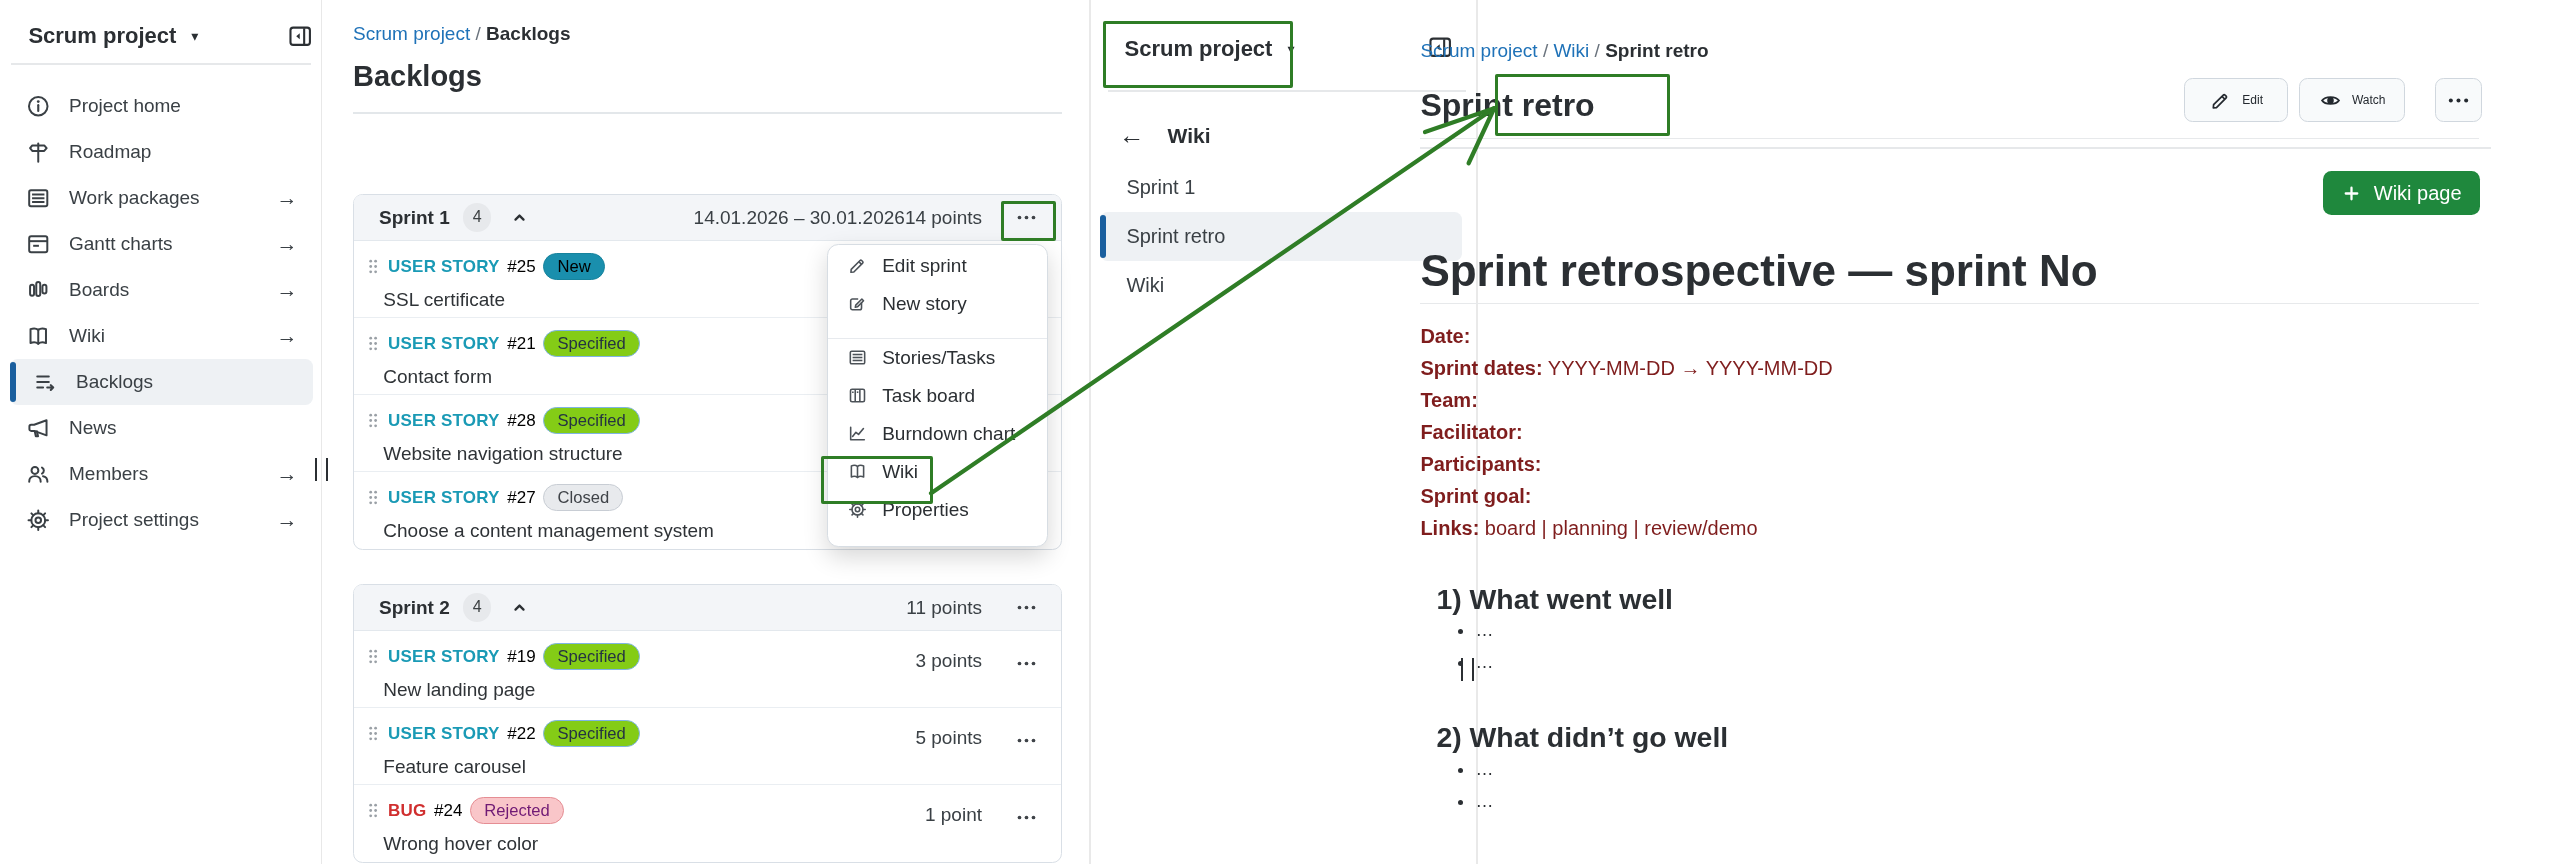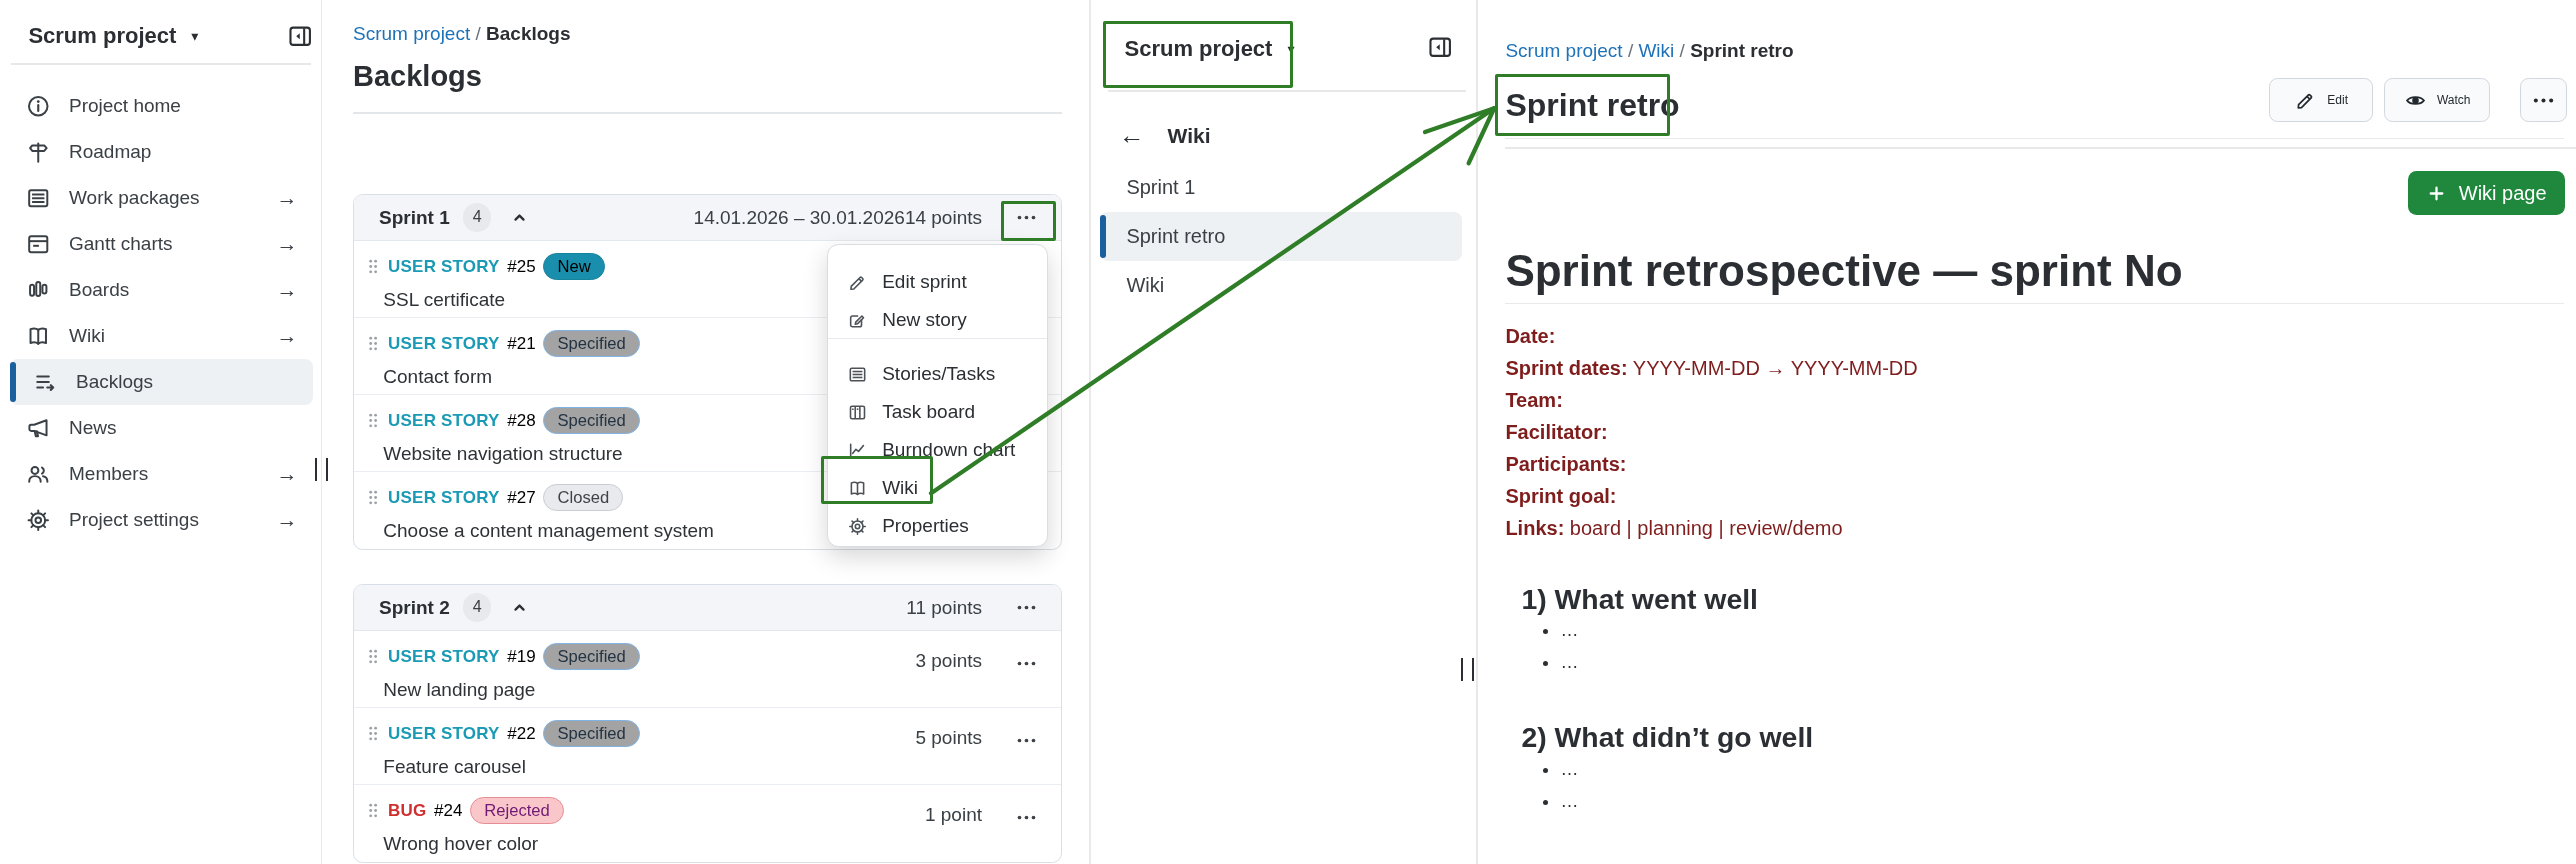--- a/index.html
+++ b/index.html
@@ -44,31 +44,31 @@
   .row{height:77px;border-bottom:1.9px solid #eaeef2;position:relative;padding:11.4px 24px 0 13.3px;box-sizing:border-box;}
   .row:last-child{border-bottom:none;}
   .row .l1{display:flex;align-items:center;gap:7.6px;height:28.4px;}
   .grip{margin-right:0.9px;cursor:grab;}
   .wtype{font-size:17px;font-weight:700;letter-spacing:0.2px;}
   .wtype.us{color:#1a9ab5;}
   .wtype.bug{color:#d02f2f;}
   .wid{font-size:17px;color:#000000;}
   .badge{display:inline-flex;align-items:center;height:26.5px;padding:0 13.3px;border-radius:947px;font-size:16.6px;box-sizing:border-box;}
   .b-new{background:#1a8fad;border:1.9px solid #17839d;color:#000000;}
-  .b-specified{background:#a3a3a3;border:1.9px solid #7fb4e4;color:#243342;}
+  .b-specified{background:#84cc16;border:1.9px solid #7fb4e4;color:#243342;}
   .b-closed{background:#e8eaed;border:1.9px solid #c8cdd4;color:#3f4348;}
   .b-rejected{background:#f9c6c9;border:1.9px solid #e58d93;color:#701a75;}
   .row .l2{margin-top:8.5px;margin-left:16px;font-size:19px;color:#2f3337;}
   .row-points{position:absolute;top:19px;right:79px;font-size:19px;color:#3a4045;}
   .row-more{position:absolute;top:22px;right:24px;cursor:pointer;}
 
   
   .menu{position:absolute;left:827px;top:244px;width:221px;background:#fff;border:1.9px solid #d7dde3;border-radius:11.4px;
         box-shadow:0 9.5px 25px rgba(0,0,0,.16);padding:9.5px 0;z-index:5;box-sizing:border-box;}
-  .menu-item{height:38px;display:flex;align-items:flex-end;gap:14.2px;padding:0 19px;font-size:19px;color:#2b2f33;cursor:pointer;}
+  .menu-item{height:38px;display:flex;align-items:flex-start;gap:14.2px;padding:0 19px;font-size:19px;color:#2b2f33;cursor:pointer;}
   .menu-sep{margin:7.6px 0;border-top:1.9px solid #e7eaee;}
 
   
   .sb2-item{height:49px;display:flex;align-items:center;padding:0 15px 0 26.5px;font-size:20px;color:#3a4045;border-radius:7.6px;position:relative;cursor:pointer;}
   .sb2-item.active{background:#eef1f4;}
   .sb2-item.active::before{content:'';position:absolute;left:0;top:2.8px;bottom:2.8px;width:6.6px;border-radius:3.8px;background:#1a5f9e;}
   .wiki-back{position:absolute;display:flex;align-items:center;gap:23px;color:#2b2f33;}
   .wiki-back .arr{font-size:25.6px;}
   .wiki-back .ttl{font-size:21px;font-weight:700;}
 
@@ -480,21 +480,21 @@
         <span>Sprint retro</span>
       </div>
       <div class="sb2-item">
         <span>Wiki</span>
       </div>
     </div>
     <div class="resize-handle" style="left:363px;top:658px;"></div>
   </div>
   <div class="vdiv" style="left:1476px;"></div>
 
-  <div class="abs article" style="left:1477px;top:0;width:1099px;height:770px;">
+  <div class="abs article" style="left:1392px;top:0;width:1099px;height:770px;">
     <div class="crumb" style="left:28.4px;top:40px;">
       <span class="lnk">Scrum project</span>
       <span>/</span>
       <span class="lnk">Wiki</span>
       <span>/</span>
       <span class="cur">Sprint retro</span>
     </div>
     <h1 class="page-title" style="left:28.4px;top:80px;margin:0;font-size:32px;">Sprint retro</h1>
 
     <div class="btn" style="left:792px;top:78px;width:104px;height:44px;">

